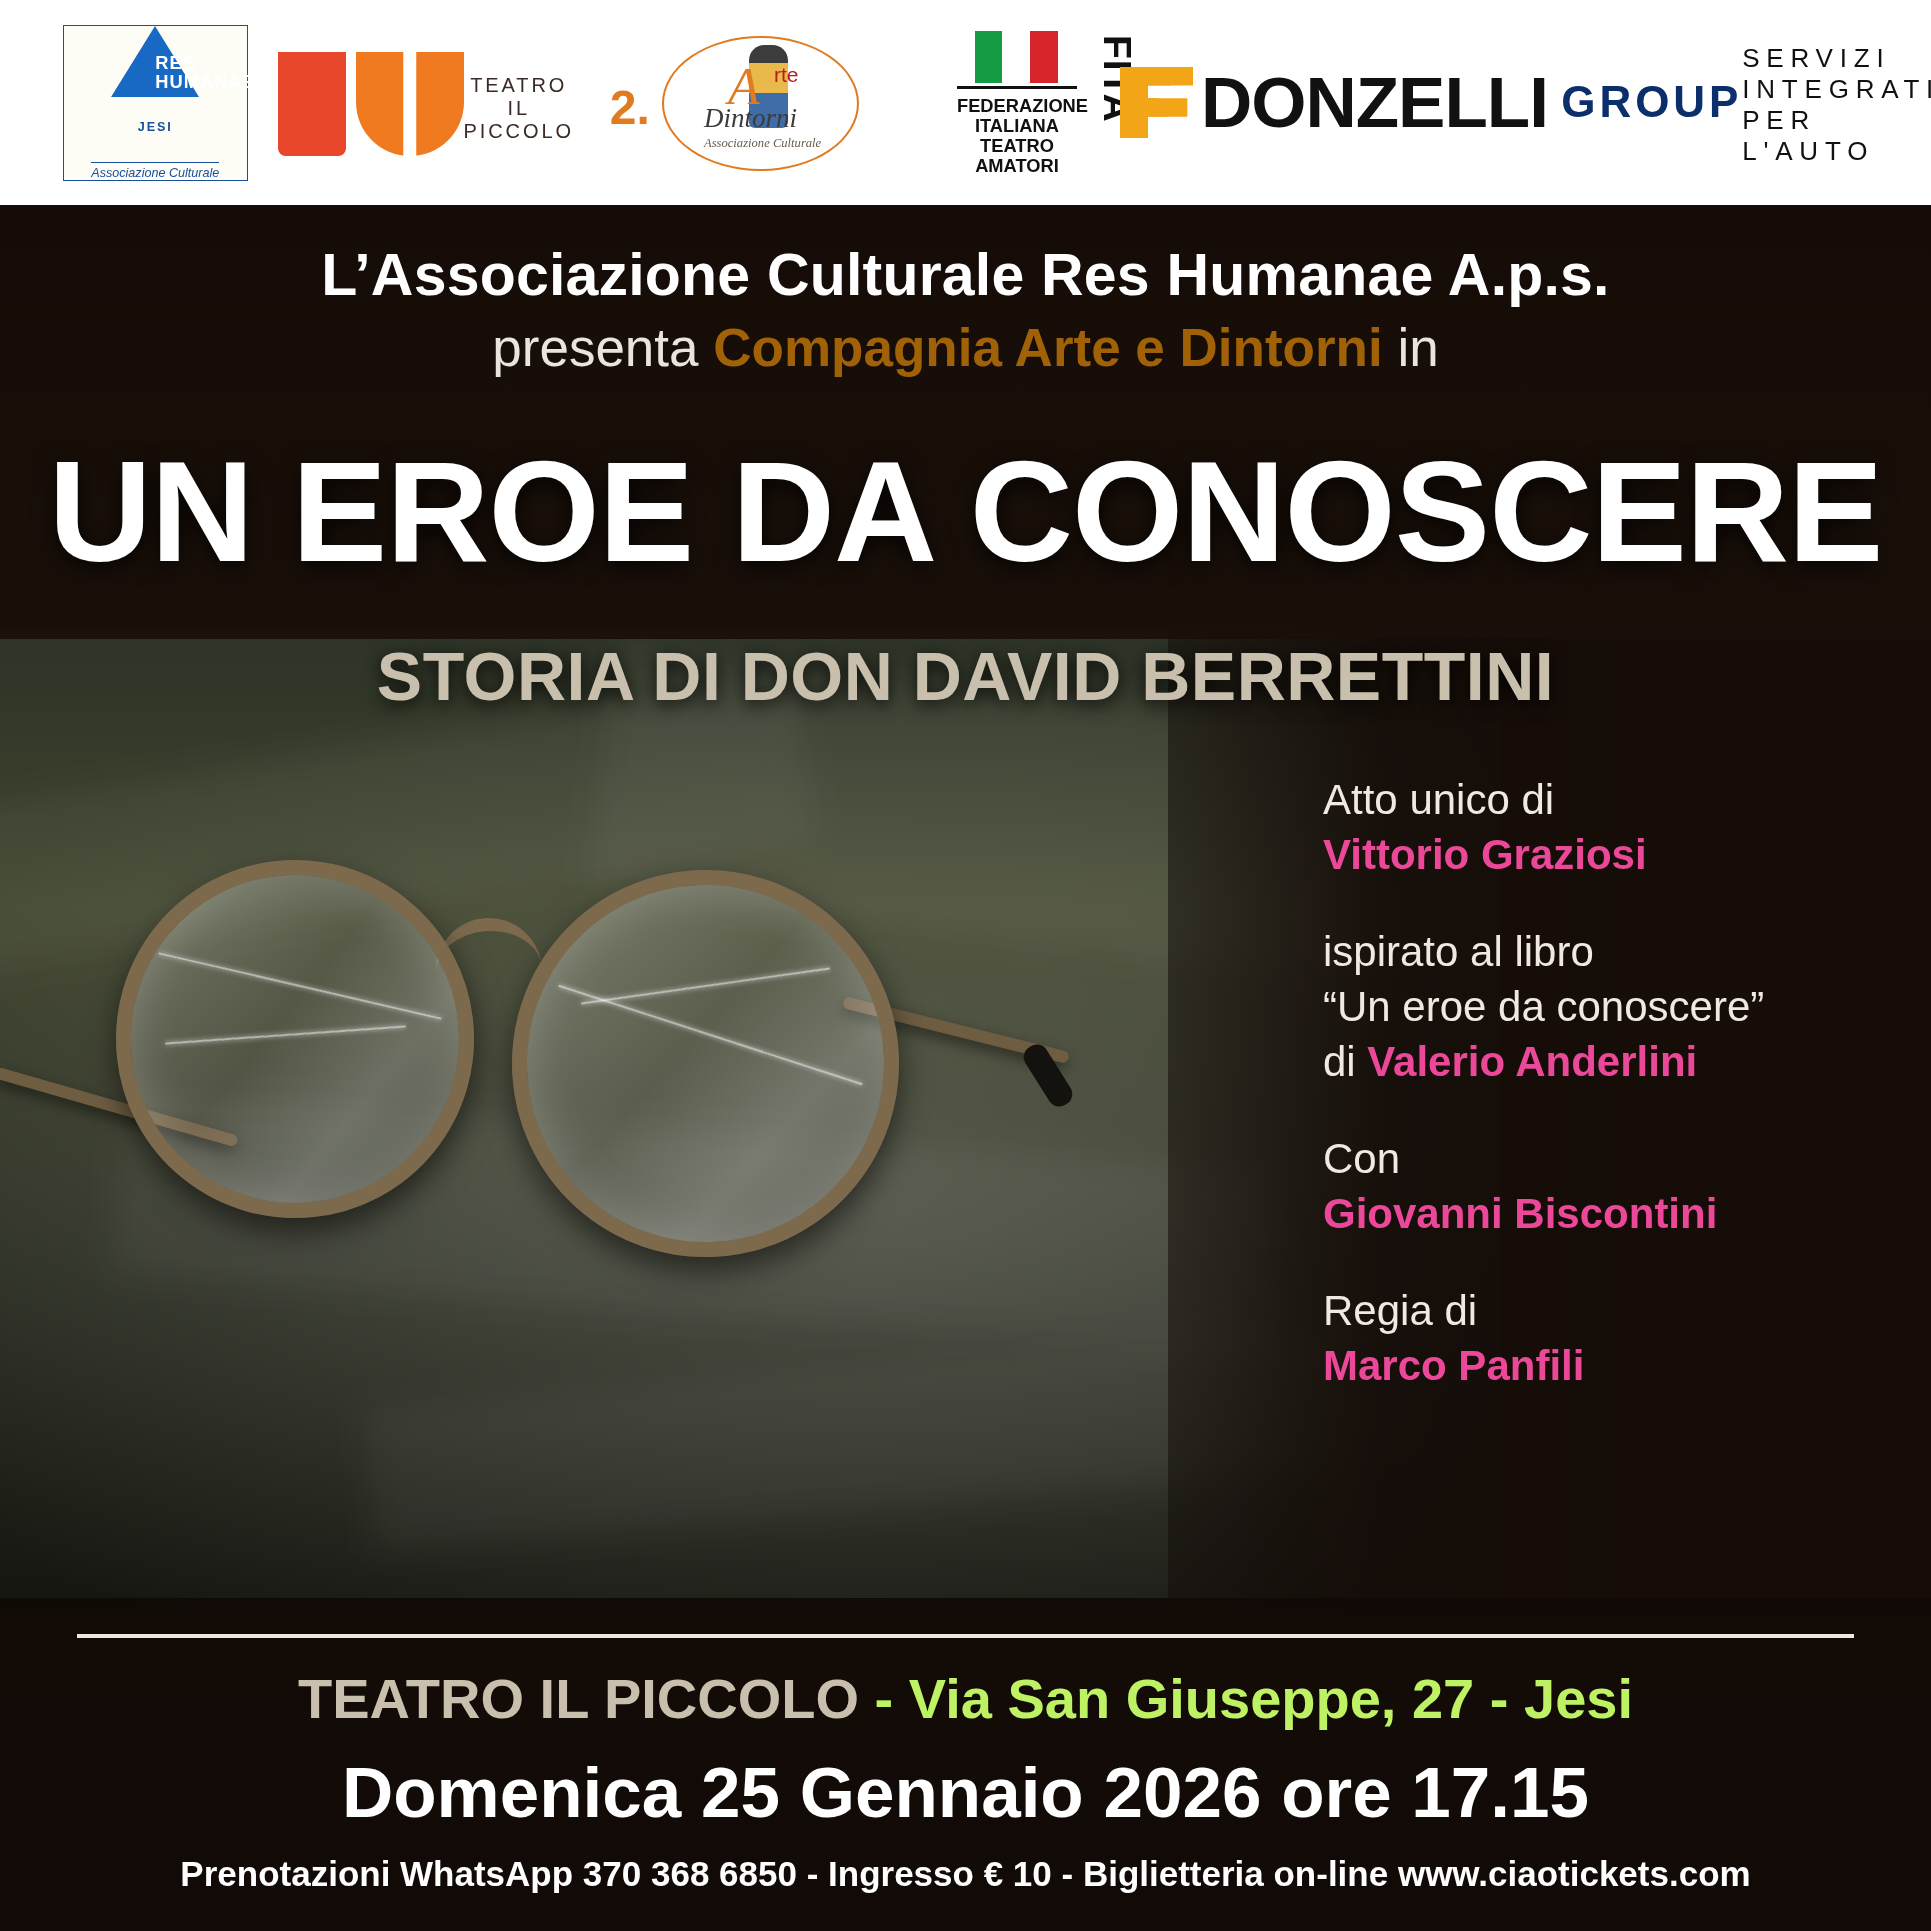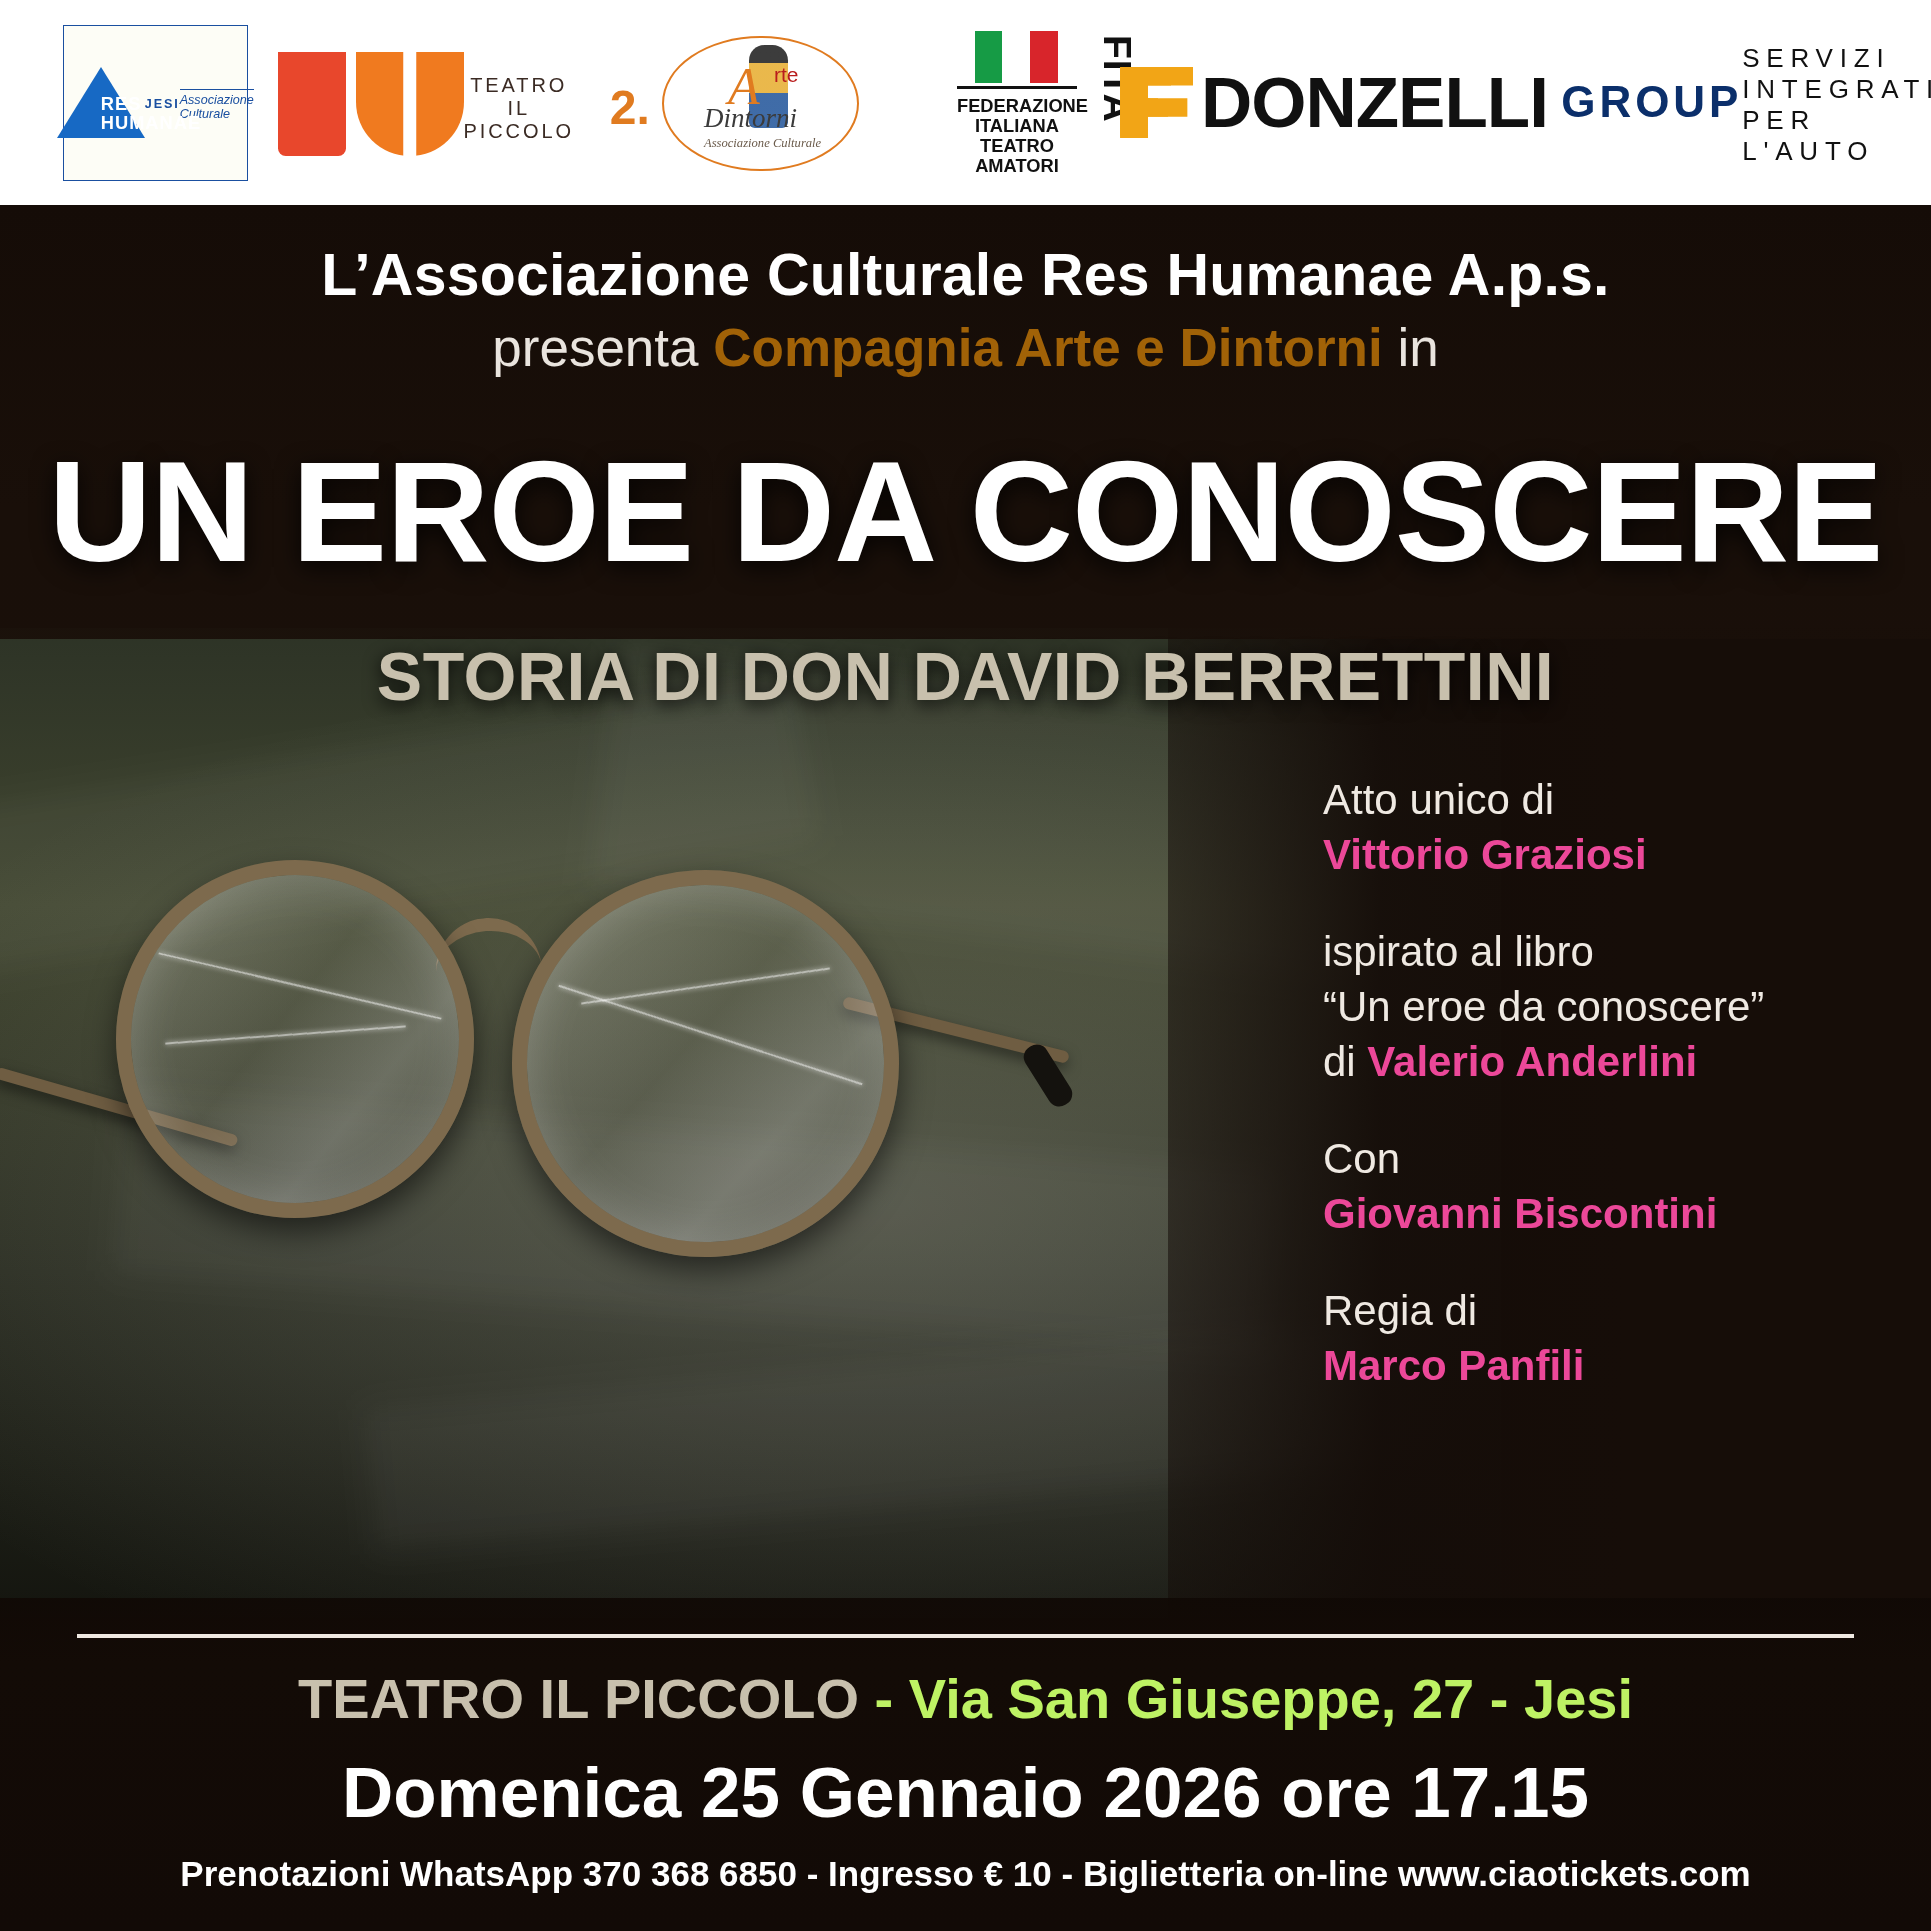--- a/index.html
+++ b/index.html
@@ -29,22 +29,22 @@
     box-sizing: border-box;
     padding: 0 39px;
   }
   .logo { display: flex; align-items: center; justify-content: center; }
 
   
   .logo-res {
     width: 183px; height: 154px;
     border: 1.9px solid #1a4fa0;
     background: #fdfdf6;
-    display: flex; flex-direction: row;
-    align-items: center; justify-content: center;
+    display: flex; flex-direction: column;
+    align-items: center; justify-content: space-between;
     position: relative;
   }
   .logo-res .tri {
     width: 0; height: 0;
     border-left: 44px solid transparent;
     border-right: 44px solid transparent;
     border-bottom: 71px solid #1769c4;
     position: relative;
   }
   .logo-res .res-words {

